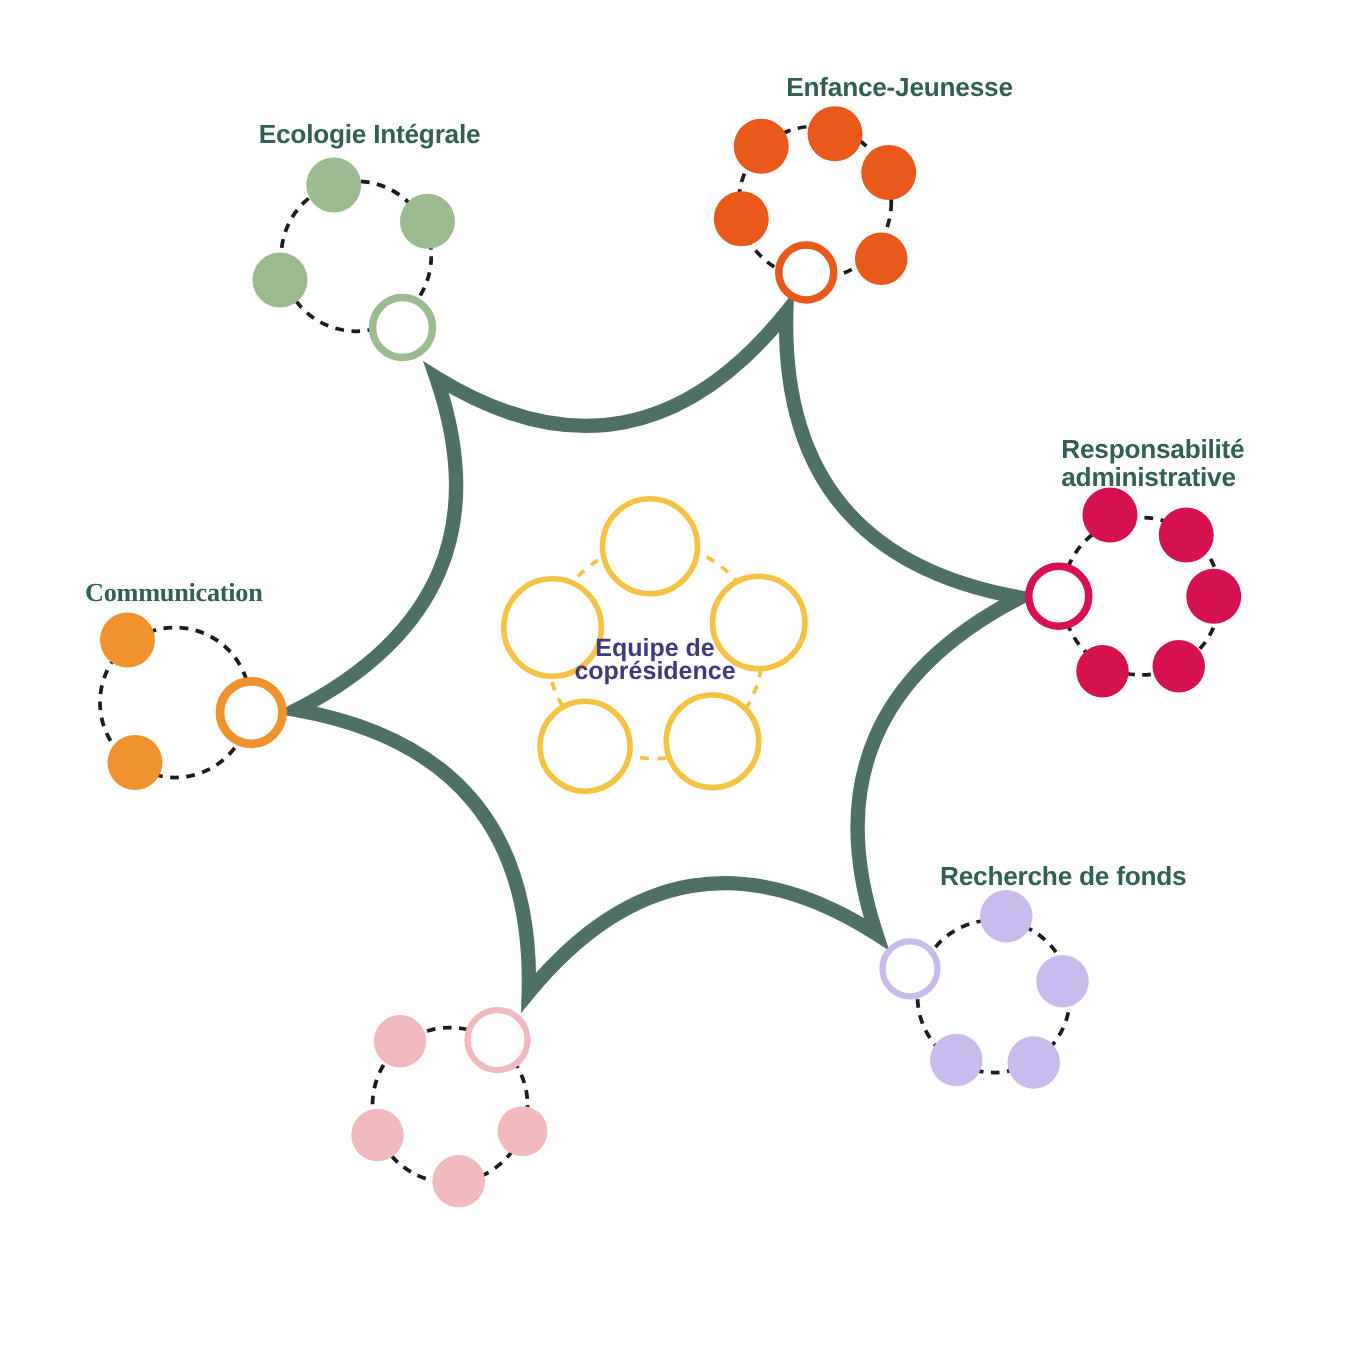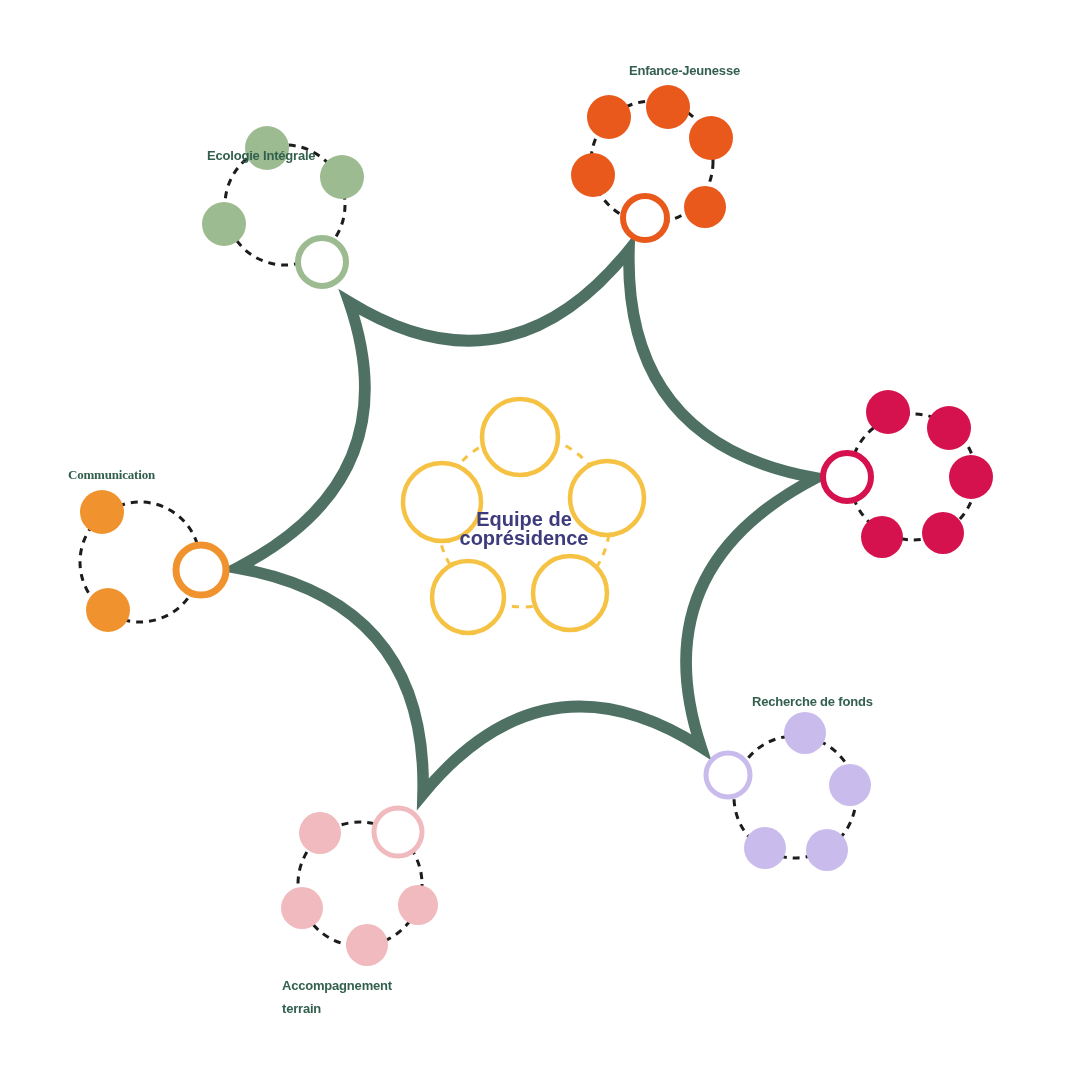--- a/index.html
+++ b/index.html
@@ -7,21 +7,21 @@
     position:relative;
     width:1080px;height:1079px;
     background:#ffffff;
     overflow:hidden;
     font-family:"Liberation Sans", sans-serif;
   }
   .stage svg{position:absolute;left:0;top:0;width:1080px;height:1079px;}
   .cluster-label{
     position:absolute;
     font-weight:bold;
-    font-size:13px;
+    font-size:21px;
     line-height:23px;
     letter-spacing:-0.2px;
     white-space:pre-line;
     color:#33604E;
   }
   .center-label{
     position:absolute;
     font-weight:bold;
     font-size:20px;
     line-height:18.5px;
@@ -90,19 +90,19 @@
         <circle cx="140" cy="562" r="60" fill="none" stroke="#1C1C1C" stroke-width="3" stroke-dasharray="7 6"></circle>
         <circle cx="102" cy="512" r="22" fill="#F0932F"></circle>
         <circle cx="108" cy="610" r="22" fill="#F0932F"></circle>
         <circle cx="201" cy="570" r="25" fill="#ffffff" stroke="#F0932F" stroke-width="7"></circle>
       </g>
     </svg>
 
   <div class="center-label" style="left: 524px; top: 528px; color: rgb(62, 59, 124);">Equipe de
 coprésidence</div>
 
-  <div class="cluster-label" style="left: 207px; top: 96px; margin-top: 48px;">Ecologie Intégrale</div>
+  <div class="cluster-label" style="left: 207px; top: 96px;">Ecologie Intégrale</div>
   <div class="cluster-label" style="left: 629px; top: 59px;">Enfance-Jeunesse</div>
+  <div class="cluster-label" style="left: 849px; top: 348px;">Responsabilité
+administrative</div>
   <div class="cluster-label" style="left: 752px; top: 690px;">Recherche de fonds</div>
-  <div class="cluster-label" style="left: 282px; top: 974px;">Accompagnement
-terrain</div>
   <div class="cluster-label" style="left: 68px; top: 463px; font-family: Liberation Serif, serif;">Communication</div>
 </div>
 
 </body></html>

